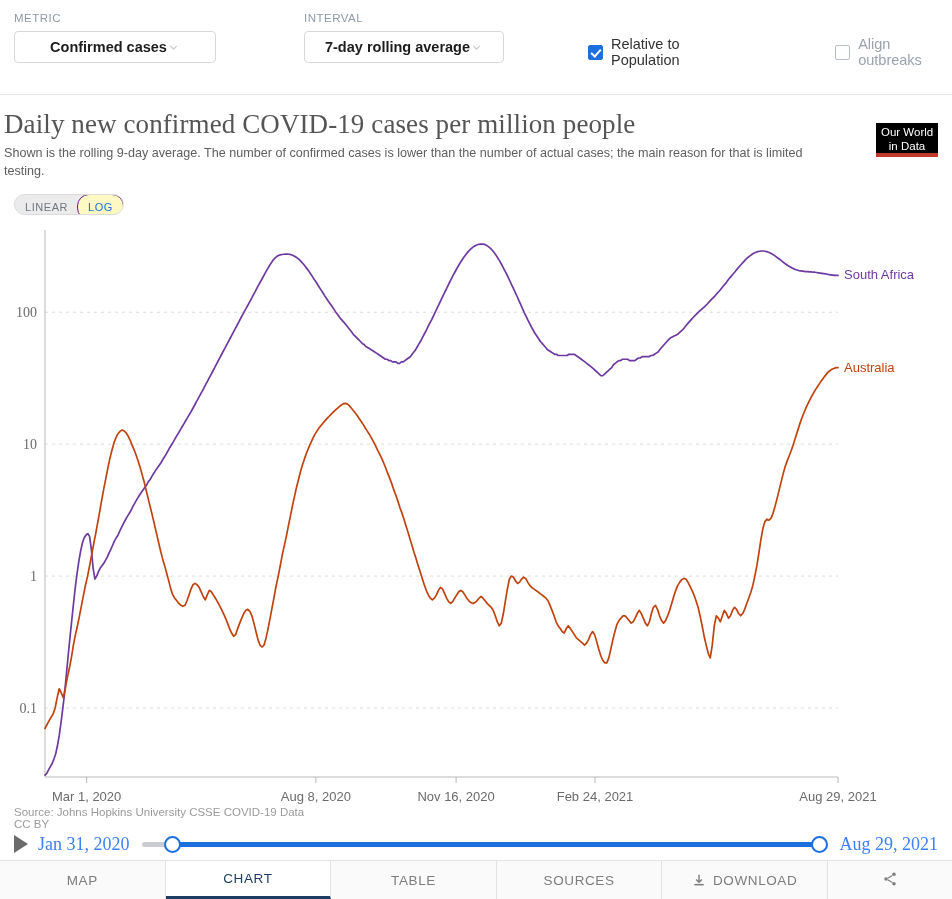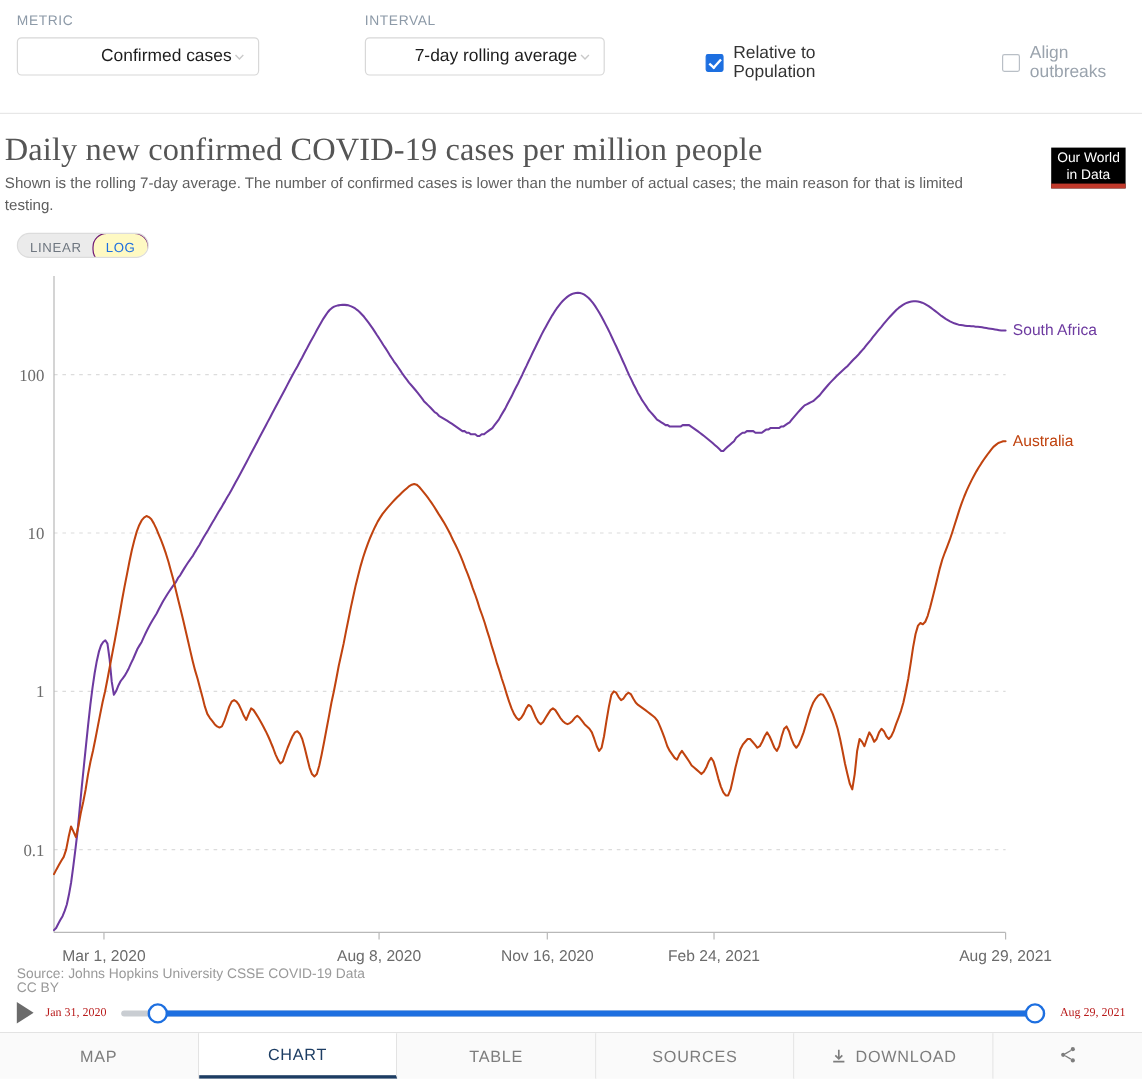--- a/index.html
+++ b/index.html
@@ -23,22 +23,22 @@
     position: relative;
   }
   .ctrl-group { margin-right: 88px; }
   .ctrl-label {
     font-size: 11.5px; letter-spacing: .5px; color: #8d9aa8;
     text-transform: uppercase; margin-bottom: 7px; font-weight: 400;
   }
   .select-box {
     width: 202px; height: 32px;
     border: 1px solid #d8d8d8; border-radius: 4px; background:#fff;
-    display:flex; align-items:center; justify-content:flex-end;
-    padding: 0 9px; font-size: 14.5px; color:#1d1d1d; cursor:pointer;
+    display:flex; align-items:center; justify-content:center;
+    padding: 0 9px; font-size: 14.5px; color:#1d1d1d; cursor:pointer;font-weight:bold;
   }
   .select-box.wide { width: 200px; }
   .chev { width:13px; height:13px; flex:0 0 auto; opacity:.45; }
 
   .checks { position:absolute; left: 588px; top: 36px; display:flex; align-items:flex-start; }
   .chk-item { display:flex; align-items:center; font-size:14.5px; cursor:pointer; }
   .chk-item.disabled { color:#9aa3ad; cursor:default; }
   .chk-box {
     width:15px; height:15px; border:1.5px solid #b9bfc6; border-radius:2px;
     background:#fff; margin-right:8px; flex:0 0 auto; position:relative;
@@ -103,21 +103,21 @@
   
   .slider-row {
     position:absolute; left:0; top:828px; width:952px; height:32px;
     display:flex; align-items:center; padding:0 14px;
   }
   .play-btn {
     width:0; height:0; border-left:14px solid #6b6b6b;
     border-top:9px solid transparent; border-bottom:9px solid transparent;
     margin-right:10px; cursor:pointer; flex:0 0 auto;
   }
-  .slider-date { font-size:10px; color:#b91c1c; white-space:nowrap;
+  .slider-date { font-size:18px; color:#3b82f6; white-space:nowrap;
                  font-family:"Liberation Serif", serif; }
   .slider-track {
     flex:1 1 auto; height:5px; background:#c9cdd2; border-radius:3px;
     margin:0 12px; position:relative;
   }
   .slider-fill {
     position:absolute; left:28px; right:6px; top:0; bottom:0;
     background:#1d6fe0; border-radius:3px;
   }
   .slider-handle {
@@ -179,21 +179,21 @@
       <label class="chk-item disabled">
         <span class="chk-box"></span>
         <span>Align outbreaks</span>
       </label>
     </div>
   </div>
 
   
   <div class="chart-head">
     <div class="chart-title">Daily new confirmed COVID-19 cases per million people</div>
-    <div class="chart-sub">Shown is the rolling 7-day average. The number of confirmed cases is lower than the number of actual cases; the main reason for that is limited testing.</div>
+    <div class="chart-sub">Shown is the rolling 9-day average. The number of confirmed cases is lower than the number of actual cases; the main reason for that is limited testing.</div>
     <div class="owid-logo">
       <div>Our World</div>
       <div>in Data</div>
     </div>
   </div>
 
   
   <div class="scale-toggle">
     <button class="scale-btn">LINEAR</button>
     <button class="scale-btn active">LOG</button>

